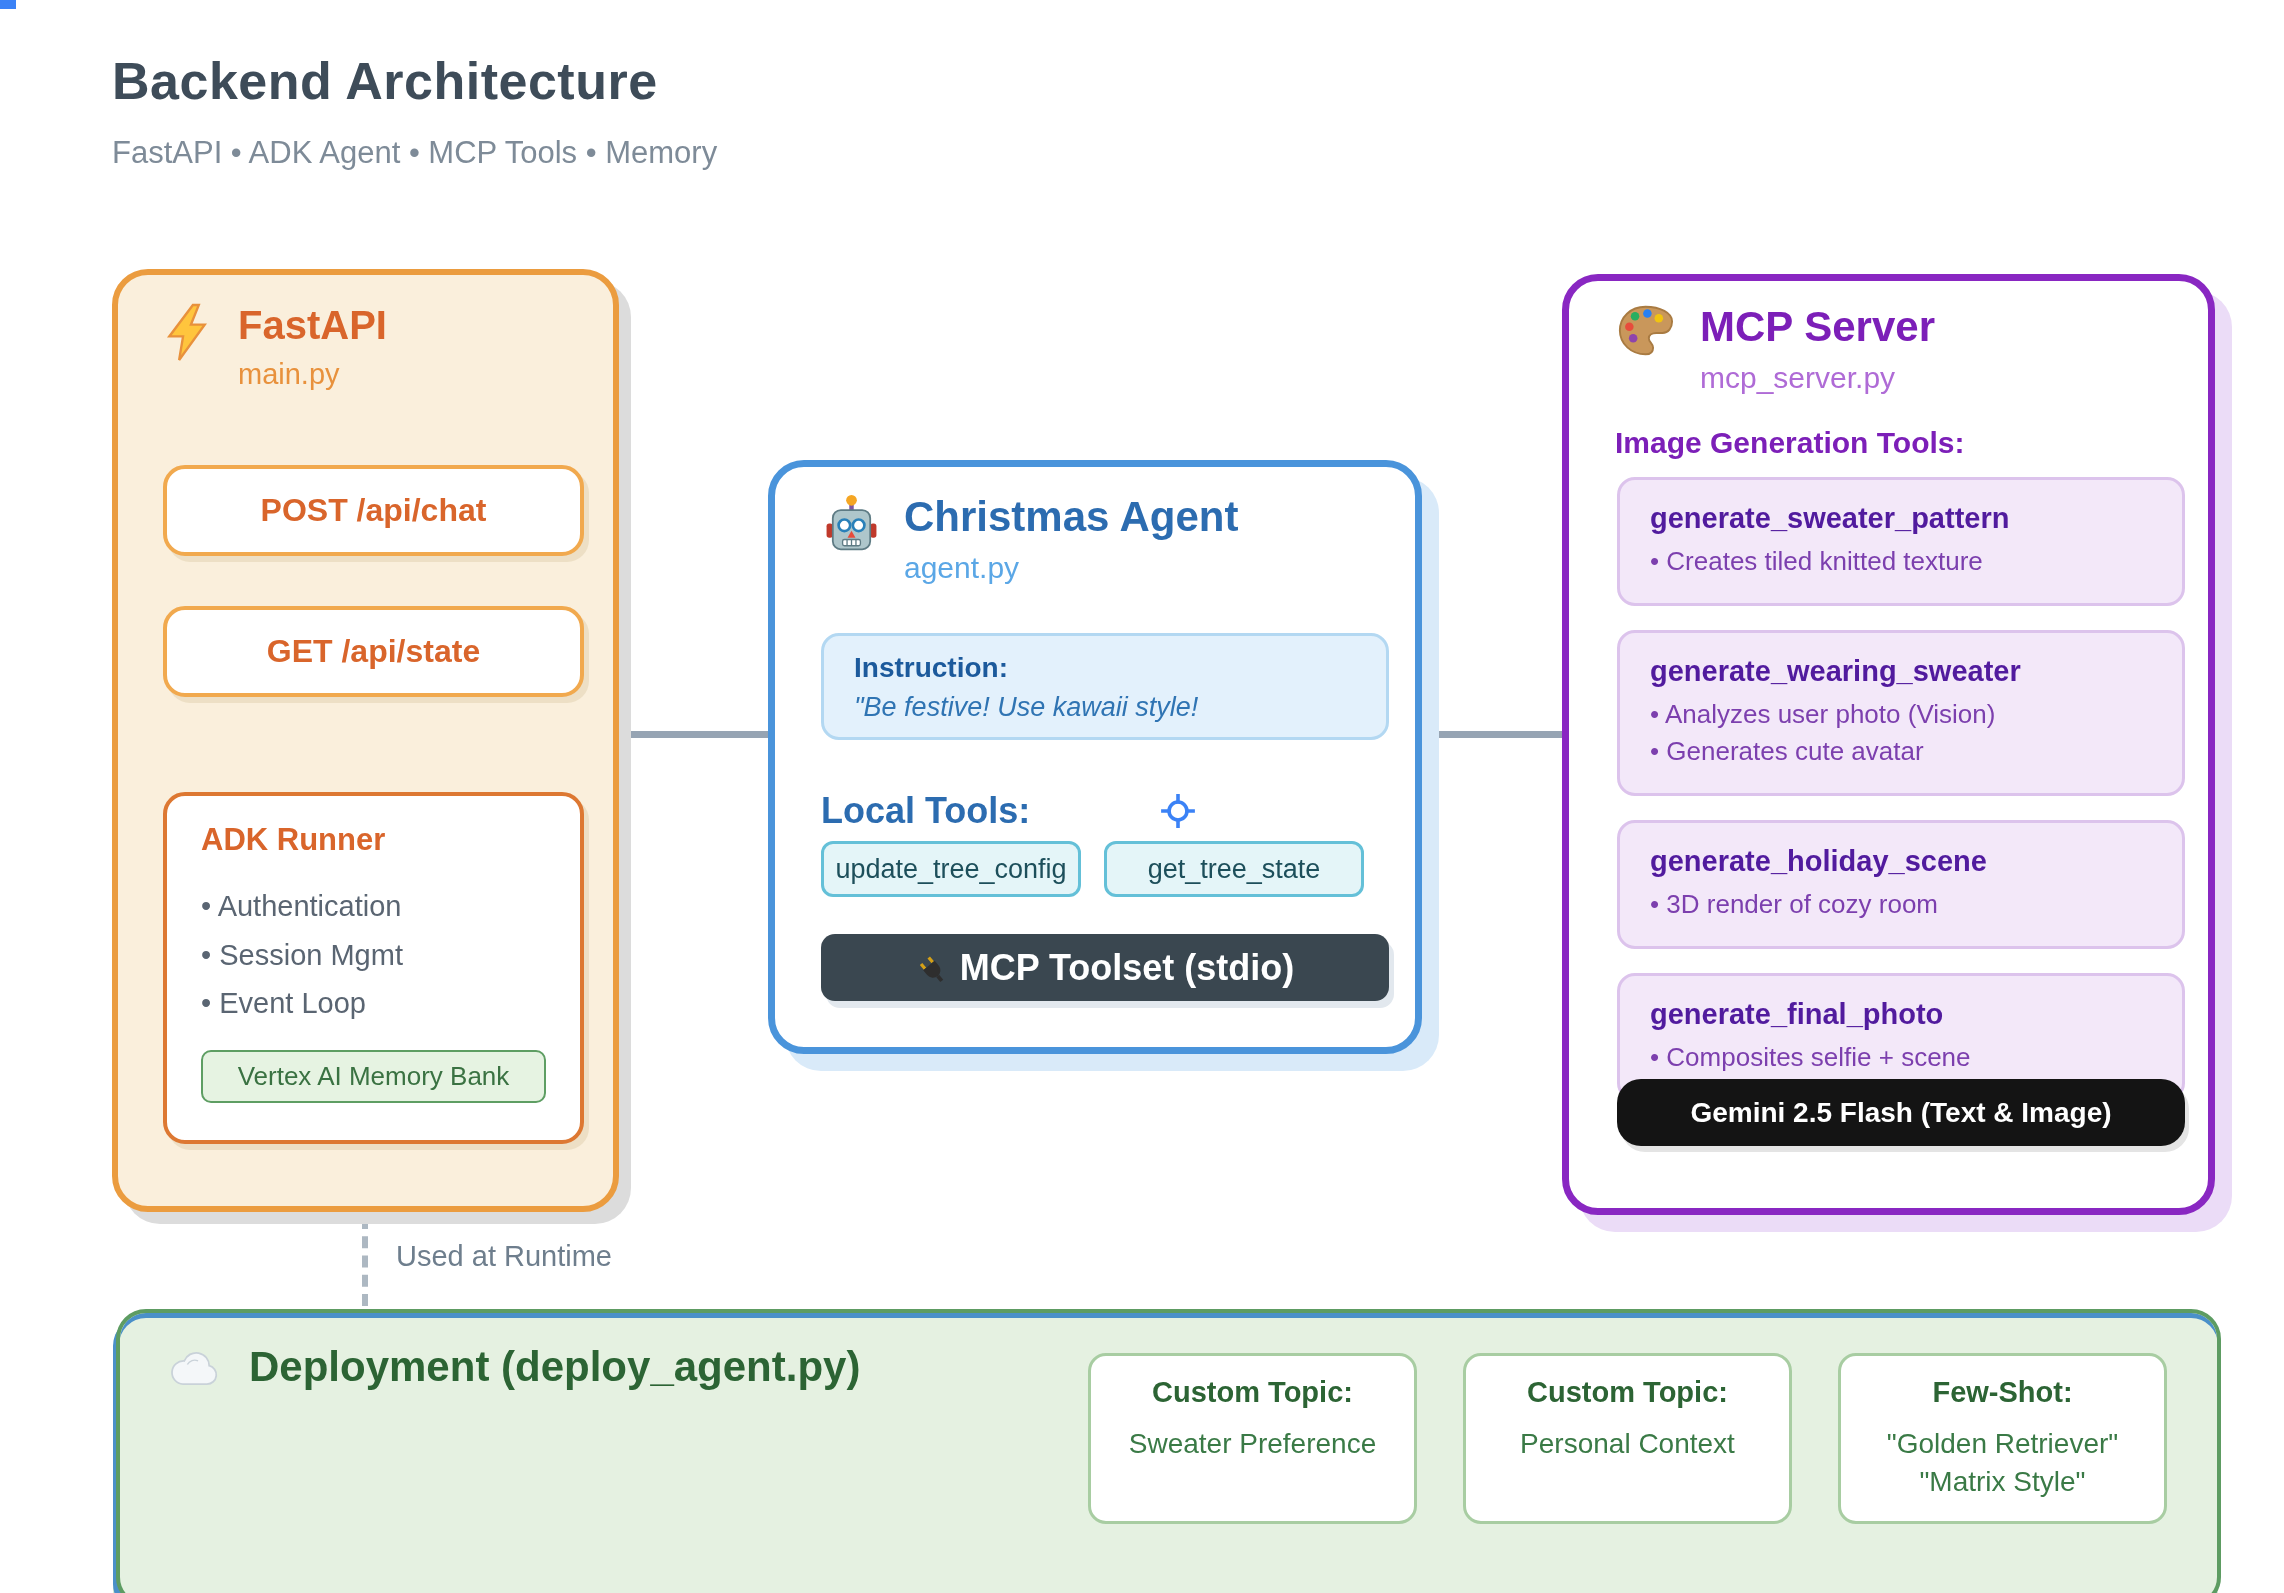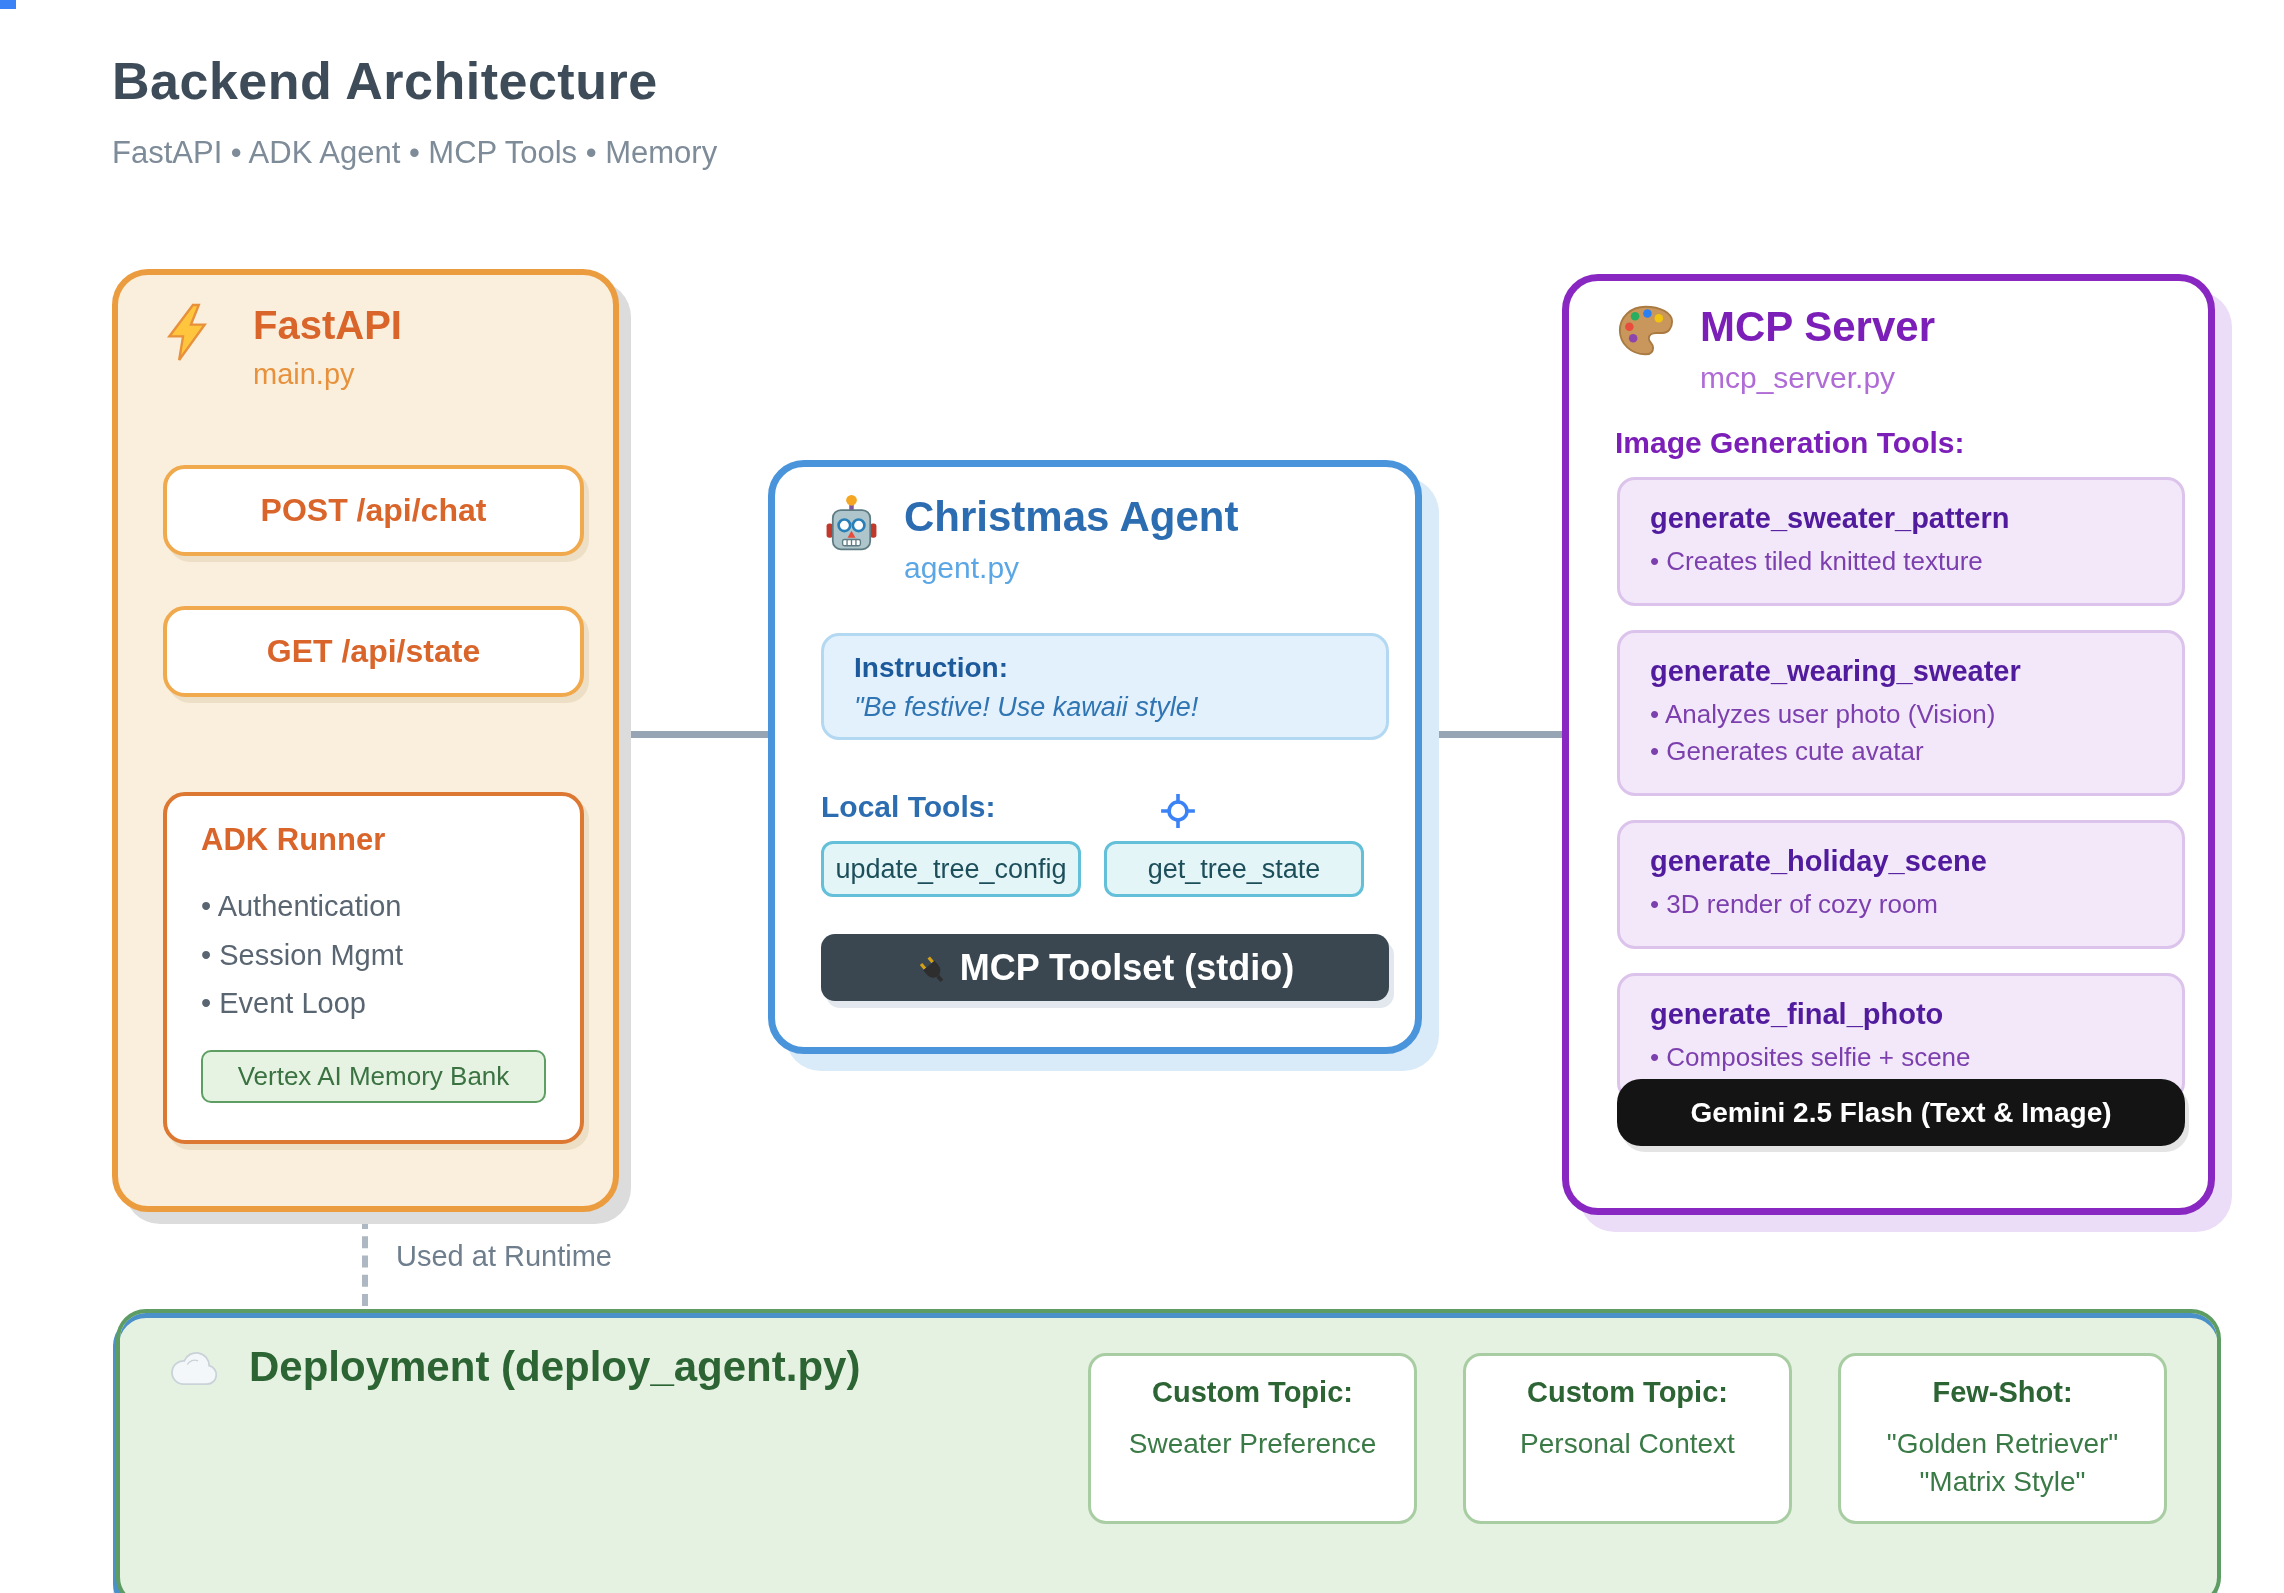--- a/index.html
+++ b/index.html
@@ -9,21 +9,21 @@
 
   
   .page-title{position:absolute;left:112px;top:51px;font-size:52px;font-weight:bold;color:#3e4c59;letter-spacing:0.5px;}
   .page-subtitle{position:absolute;left:112px;top:135px;font-size:31px;color:#7e8b98;}
 
   
   .bigbox{position:absolute;box-sizing:border-box;border-radius:36px;}
 
   
   .fastapi-box{left:112px;top:269px;width:507px;height:943px;background:#faefdc;border:6px solid #eb9c3f;box-shadow:12px 12px 0 #dcdcdc;}
-  .fa-header{position:absolute;left:44px;top:28px;display:flex;gap:41px;align-items:flex-start;}
+  .fa-header{position:absolute;left:44px;top:28px;display:flex;gap:26px;align-items:flex-start;}
   .fa-header .icn{width:50px;height:59px;}
   .fa-title{font-size:40px;font-weight:bold;color:#d9652b;}
   .fa-file{font-size:29px;color:#e8913c;margin-top:10px;}
   .endpoint-pill{position:absolute;left:45px;width:421px;height:91px;box-sizing:border-box;background:#ffffff;border:4px solid #f1a94e;border-radius:22px;display:flex;align-items:center;justify-content:center;font-size:32px;font-weight:bold;color:#d9652b;box-shadow:5px 6px 0 #eddfc5;}
   .pill-chat{top:190px;} .pill-state{top:331px;}
   .adk-card{position:absolute;left:45px;top:517px;width:421px;height:352px;box-sizing:border-box;background:#ffffff;border:4px solid #dd7832;border-radius:22px;padding:26px 34px;box-shadow:5px 6px 0 #eddfc5;}
   .adk-title{font-size:31px;font-weight:bold;color:#d9652b;}
   .adk-list{margin:24px 0 0 0;padding:0;list-style:none;}
   .adk-list li{font-size:29px;color:#5a6572;line-height:1.68;}
   .adk-list li::before{content:"• ";color:#5a6572;}
@@ -31,21 +31,21 @@
 
   
   .agent-box{left:768px;top:460px;width:654px;height:594px;background:#ffffff;border:7px solid #4a94db;box-shadow:17px 17px 0 #d9eaf9;}
   .ag-header{position:absolute;left:48px;top:26px;display:flex;gap:24px;align-items:flex-start;}
   .ag-header .icn{width:57px;height:61px;}
   .ag-title{font-size:42px;font-weight:bold;color:#2c6cb0;}
   .ag-file{font-size:30px;color:#5ba7e6;margin-top:10px;}
   .instruction-box{position:absolute;left:46px;top:166px;width:568px;height:107px;box-sizing:border-box;background:#e3f1fc;border:3px solid #b3d8f2;border-radius:18px;padding:16px 30px;}
   .instr-label{font-size:28px;font-weight:bold;color:#1c5a9c;}
   .instr-text{font-size:27px;font-style:italic;color:#2f74b3;margin-top:8px;}
-  .local-tools-label{position:absolute;left:46px;top:323px;font-size:30px;font-weight:bold;color:#2c6cb0;}
+  .local-tools-label{position:absolute;left:46px;top:323px;font-size:36px;font-weight:bold;color:#2c6cb0;}
   .crosshair{position:absolute;left:384px;top:325px;width:38px;height:38px;}
   .tool-pill{position:absolute;top:374px;width:260px;height:56px;box-sizing:border-box;background:#e4f5f8;border:3px solid #64c0d8;border-radius:12px;display:flex;align-items:center;justify-content:center;font-size:27px;color:#1d4f5b;}
   .pill-update{left:46px;} .pill-get{left:329px;}
   .toolset-btn{position:absolute;left:46px;top:467px;width:568px;height:67px;background:#3a4750;border-radius:14px;display:flex;align-items:center;justify-content:center;gap:14px;font-size:36px;font-weight:bold;color:#ffffff;box-shadow:5px 7px 0 #e2e8ee;}
   .plug-icn{width:30px;height:30px;transform:rotate(-40deg);}
 
   
   .mcp-box{left:1562px;top:274px;width:653px;height:941px;background:#ffffff;border:7px solid #8927c2;box-shadow:17px 17px 0 #ebdcf7;}
   .mcp-header{position:absolute;left:46px;top:22px;display:flex;gap:24px;align-items:flex-start;}
   .mcp-header .icn{width:61px;height:57px;}

